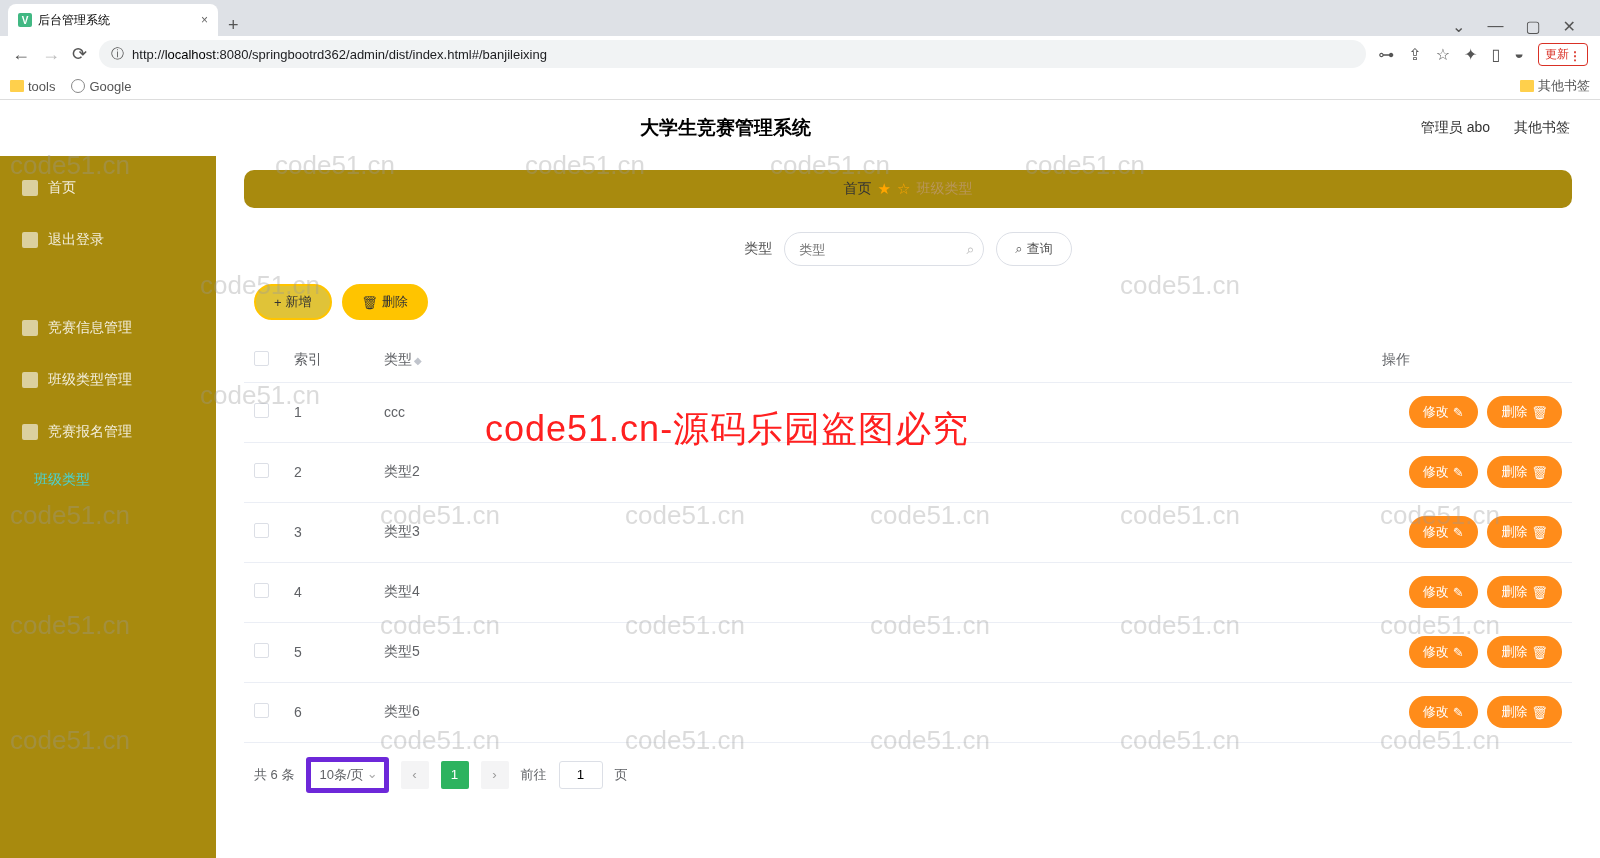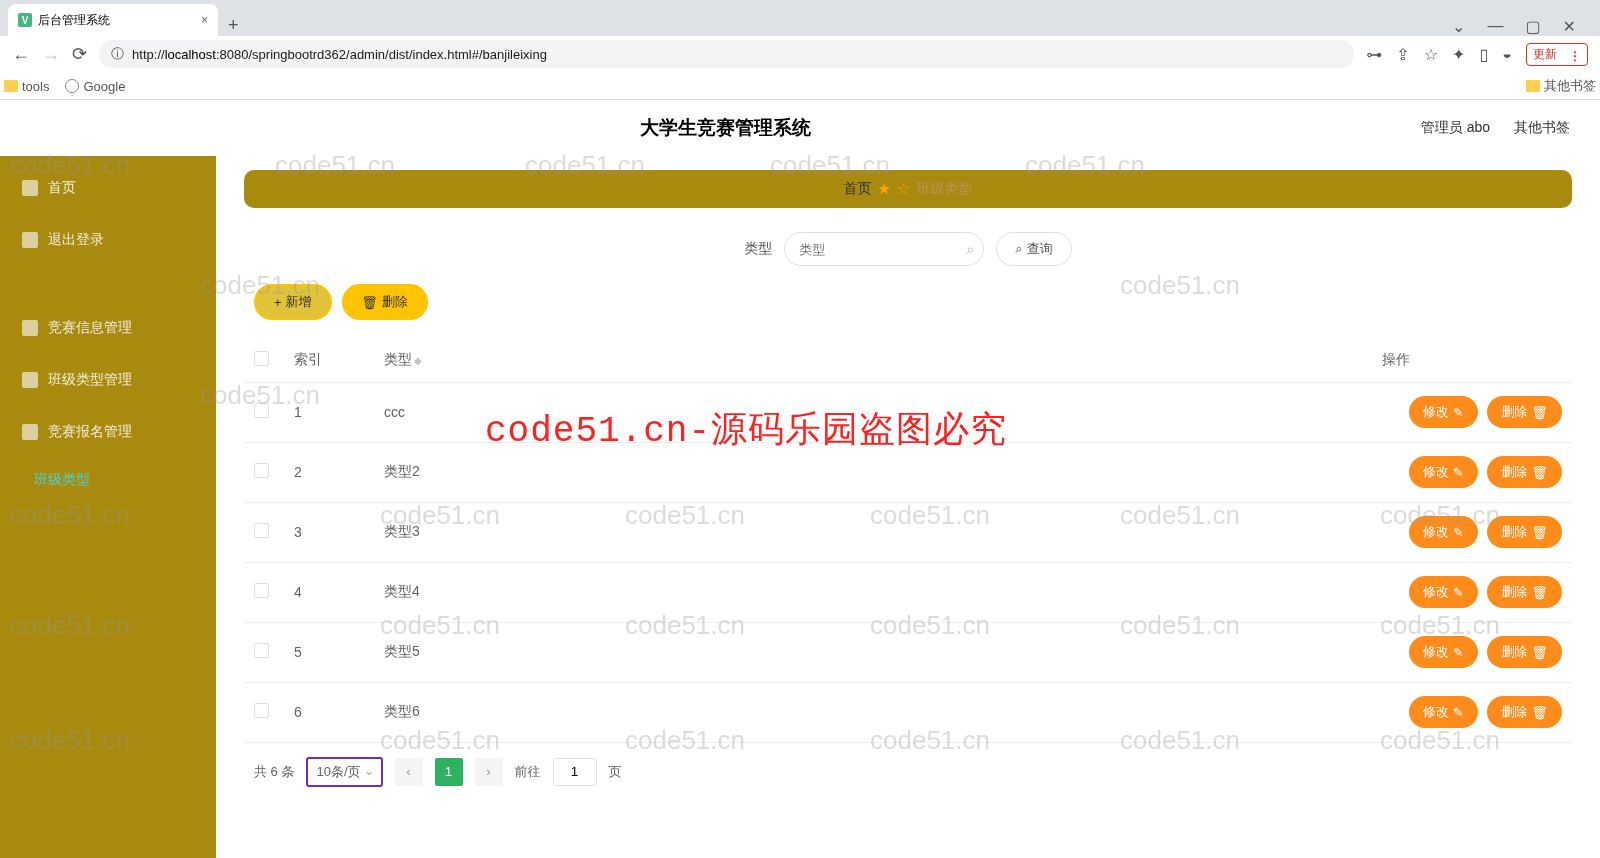--- a/index.html
+++ b/index.html
@@ -10,22 +10,22 @@
 .tab-icon{width:14px;height:14px;background:#41b883;border-radius:2px;display:inline-flex;align-items:center;justify-content:center;color:#fff;font-size:10px;font-weight:bold}
 .tab-close{margin-left:auto;color:#666;cursor:pointer}
 .new-tab{padding:0 10px;color:#555;font-size:18px;cursor:pointer}
 .win-controls{margin-left:auto;display:flex;gap:22px;padding:0 16px;color:#555}
 .addr-bar{height:36px;display:flex;align-items:center;padding:0 12px;gap:12px;background:#fff}
 .nav-btn{color:#555;cursor:pointer;font-size:18px;display:inline-flex}
 .url-box{flex:1;height:28px;border-radius:14px;background:#f1f3f4;display:flex;align-items:center;padding:0 12px;font-size:13px;color:#555;gap:8px}
 .url-text{color:#202124}
 .url-text b{color:#000;font-weight:500}
 .addr-right{display:flex;gap:14px;align-items:center;color:#555}
-.update-btn{border:1px solid #d93025;color:#d93025;border-radius:4px;font-size:12px;padding:2px 6px;display:flex;align-items:flex-end;gap:12px}
-.bookmark-bar{height:28px;display:flex;align-items:center;padding:0 4px;gap:16px;font-size:13px;color:#555}
+.update-btn{border:1px solid #d93025;color:#d93025;border-radius:4px;font-size:12px;padding:2px 6px;display:flex;align-items:flex-end;gap:0}
+.bookmark-bar{height:28px;display:flex;align-items:center;padding:0 10px;gap:16px;font-size:13px;color:#555}
 .bm-item{display:flex;align-items:center;gap:4px;cursor:pointer}
 .folder-icon{width:14px;height:12px;background:#ffd04c;border-radius:1px;display:inline-block}
 .g-icon{width:14px;height:14px;border:1.5px solid #888;border-radius:50%;display:inline-block;position:relative}
 .other-bm{margin-left:auto}
 .app{position:relative;height:758px;background:#a88a0e}
 .header{height:56px;background:#fff;display:flex;align-items:center;padding:0 30px}
 .header-title{flex:1;text-align:center;font-size:19px;font-weight:bold;color:#000}
 .header-user{font-size:14px;color:#333;margin-right:24px}
 .header-logout{font-size:14px;color:#333;cursor:pointer}
 .layout{display:flex;height:702px}
@@ -54,26 +54,26 @@
 .table td{height:60px;border-bottom:1px solid #ebeef5;padding:0 10px;color:#606266}
 .chk{width:15px;height:15px;border:1px solid #dcdfe6;border-radius:2px;display:inline-block;cursor:pointer}
 .th-idx{width:90px}
 .th-type{text-align:center}
 .th-ops{width:200px;text-align:center}
 .td-type{text-align:left}
 .td-ops{text-align:right}
 .op-btn{display:inline-flex;align-items:center;gap:4px;height:32px;padding:0 14px;background:#ff8c1a;color:#fff;border:none;border-radius:16px;font-size:13px;cursor:pointer;margin-left:6px}
 .sort-ic{color:#c0c4cc;font-size:10px;margin-left:2px}
 .pagination{display:flex;align-items:center;gap:12px;margin-top:14px;font-size:13px;color:#606266;padding-left:10px}
-.page-size{border:2px solid #6d28d9;border-radius:3px;padding:4px 20px 4px 8px;position:relative;cursor:pointer}
+.page-size{border:5px solid #6d28d9;border-radius:3px;padding:4px 20px 4px 8px;position:relative;cursor:pointer}
 .pg-btn{width:28px;height:28px;border:none;background:#f4f4f5;color:#999;border-radius:2px;cursor:pointer}
 .pg-btn.active{background:#2db35f;color:#fff}
 .pg-input{width:44px;height:28px;border:1px solid #dcdfe6;border-radius:3px;text-align:center}
 .watermark{position:absolute;color:#999;font-size:26px;opacity:0.35;pointer-events:none;font-family:Arial}
-.overlay-text{position:absolute;left:485px;top:305px;color:#ff2020;font-size:36px;font-family:Liberation Mono, monospace;pointer-events:none;letter-spacing:1px;white-space:nowrap}
+.overlay-text{position:absolute;left:485px;top:305px;color:#ff2020;font-size:36px;font-family:Liberation Sans, sans-serif;pointer-events:none;letter-spacing:1px;white-space:nowrap}
 </style>
 </head>
 <body>
 
 <div class="browser-chrome">
   <div class="tab-bar">
     <div class="tab">
       <span class="tab-icon">V</span>
       <span>后台管理系统</span>
       <span class="tab-close">×</span>

